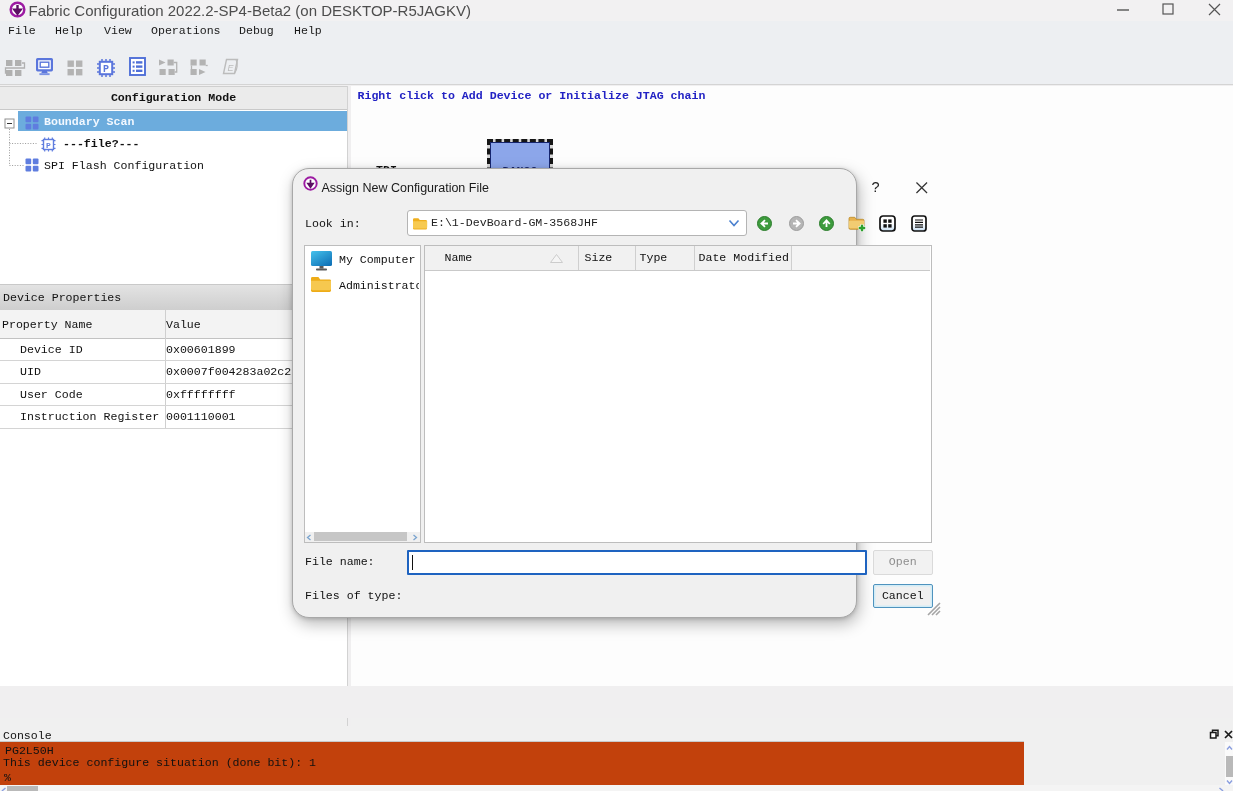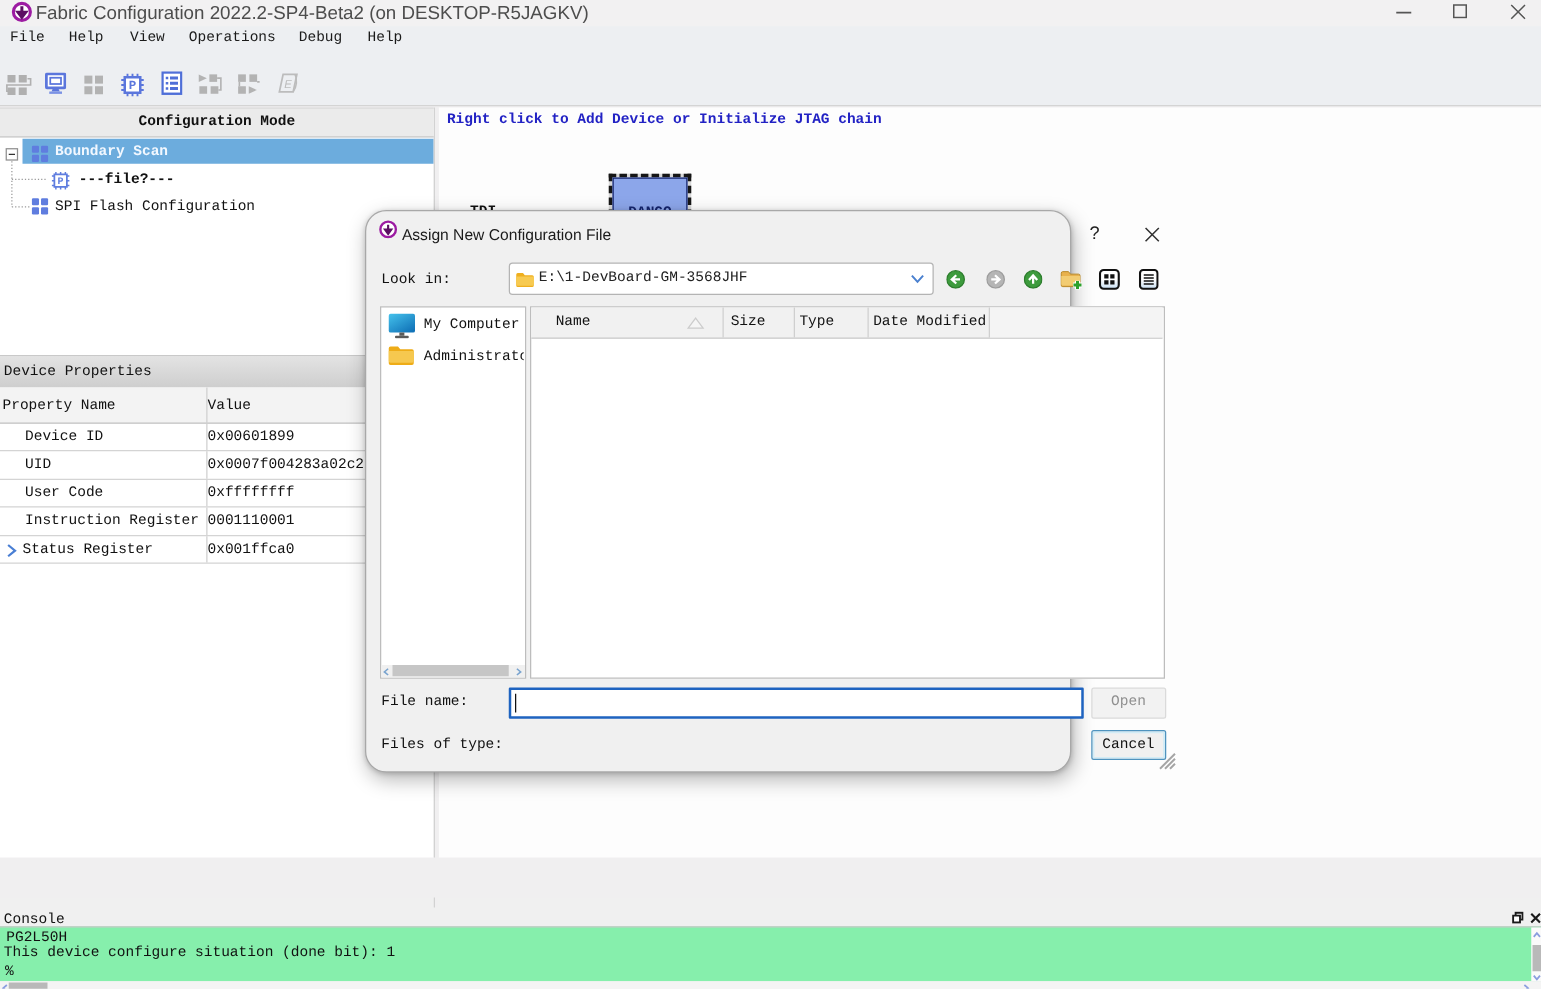--- a/index.html
+++ b/index.html
@@ -188,48 +188,41 @@
       <span class="dpcol2">0x0007f004283a02c2</span>
     </div>
   <div class="dprow" style="top:296.8px">
       <span class="abs" style="left:20px">User Code</span>
       <span class="dpcol2">0xffffffff </span>
     </div>
   <div class="dprow" style="top:319.2px">
       <span class="abs" style="left:20px">Instruction Register</span>
       <span class="dpcol2">0001110001 </span>
     </div>
-  <div class="dprow" style="top:341.6px">
-    <svg class="abs" style="left:5px;top:6px" width="9" height="11" viewBox="0 0 9 11">
-        <path d="M1.5 1 L7 5.5 L1.5 10" fill="none" stroke="#4a7fd4" stroke-width="1.8"></path>
-      </svg>
-    <span class="abs" style="left:18px">Status Register</span>
-      <span class="dpcol2">0x001ffca0 </span>
-  </div>
 </div>
 <div class="abs" id="canvas">
   <div class="abs" id="canvas-msg">Right click to Add Device or Initialize JTAG chain</div>
   <div class="abs" style="left:25px;top:77px;font-weight:bold">TDI</div>
   <div class="abs" style="left:136px;top:53px;width:66px;height:44px;background:#d8d8d8;border:3px dashed #161616">
     <div class="abs" style="left:0;top:0;width:60px;height:38px;background:#8ca6ea;border:1.5px solid #15256e;text-align:center;color:#15256e;font-weight:bold;line-height:56px">DANGO</div>
   </div>
 </div>
 <div class="abs" id="vdivider"></div>
 <div class="abs" id="cfghdr">Configuration Mode</div>
 <div class="abs" id="constrip">
   <div class="abs" style="left:347px;top:0px;width:4px;height:8px;background:#f0eff0;border-left:1px solid #d2d2d2"></div>
   <div class="abs" id="conlabel" style="left:3px;top:11px">Console</div>
   <svg class="abs" style="left:1209px;top:11px" width="10" height="10" viewBox="0 0 10 10">
     <path d="M1.5 3.5 h5.5 v5.5 h-5.5 z" fill="#fff" stroke="#1a1a1a" stroke-width="1.5"></path>
     <path d="M3.5 3 v-1.8 h5.5 v5.5 h-1.8" fill="none" stroke="#1a1a1a" stroke-width="1.5"></path>
   </svg>
   <svg class="abs" style="left:1223.5px;top:11.5px" width="9" height="9" viewBox="0 0 9 9">
       <path d="M1 1 L8 8 M8 1 L1 8" stroke="#1a1a1a" stroke-width="1.7"></path>
     </svg>
-  <div class="abs" id="conwhite" style="left:0;top:23px;width:1233px;height:44px;background:#86efac;border-top:1px solid #c9c9c9">
+  <div class="abs" id="conwhite" style="left:0;top:23px;width:1024px;height:44px;background:#c2410c;border-top:1px solid #c9c9c9">
     <div class="abs" style="left:5px;top:1.5px">PG2L50H</div>
     <div class="abs" style="left:3px;top:14px">This device configure situation (done bit): 1</div>
     <div class="abs" style="left:4px;top:28.5px">%</div>
   </div>
   <div class="abs" style="left:1225px;top:24px;width:8px;height:43px;background:#fafafa">
     <svg class="abs" style="left:1px;top:3px" width="7" height="6" viewBox="0 0 7 6">
         <path d="M1 4.5 L3.5 1.5 L6 4.5" fill="none" stroke="#8a9edf" stroke-width="1.4"></path>
       </svg>
     <div class="abs" style="left:1px;top:13.5px;width:7px;height:21px;background:#b9b9b9"></div>
     <svg class="abs" style="left:1px;top:37px" width="7" height="6" viewBox="0 0 7 6">

